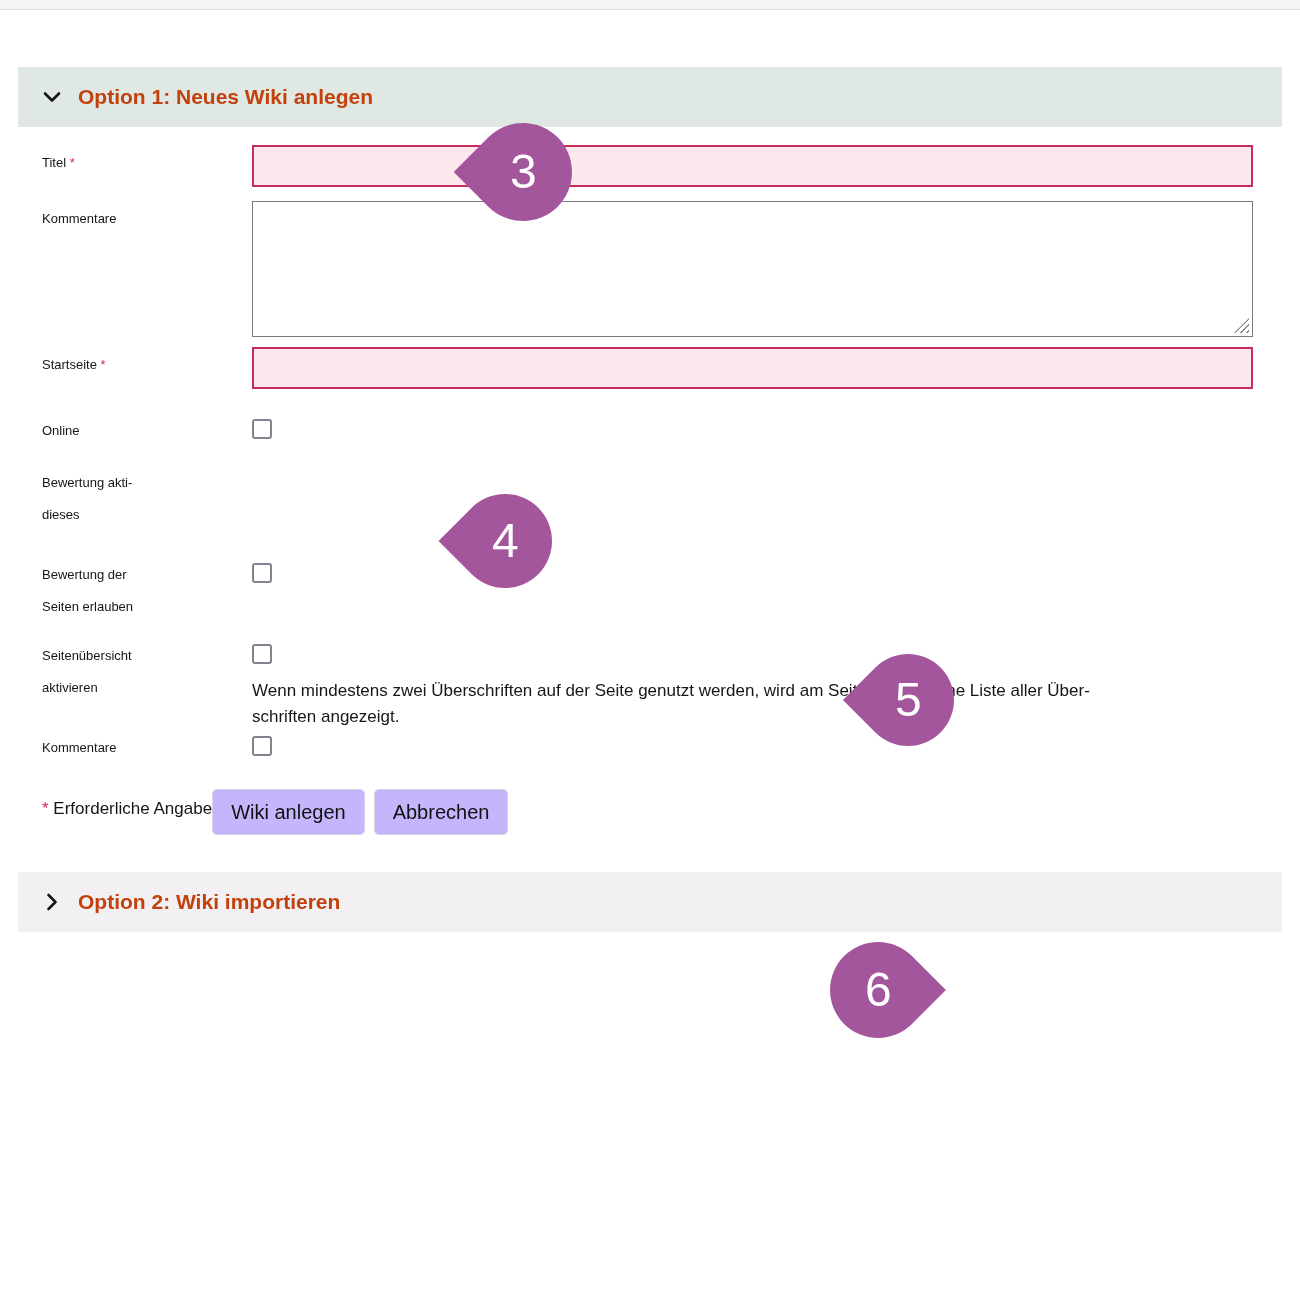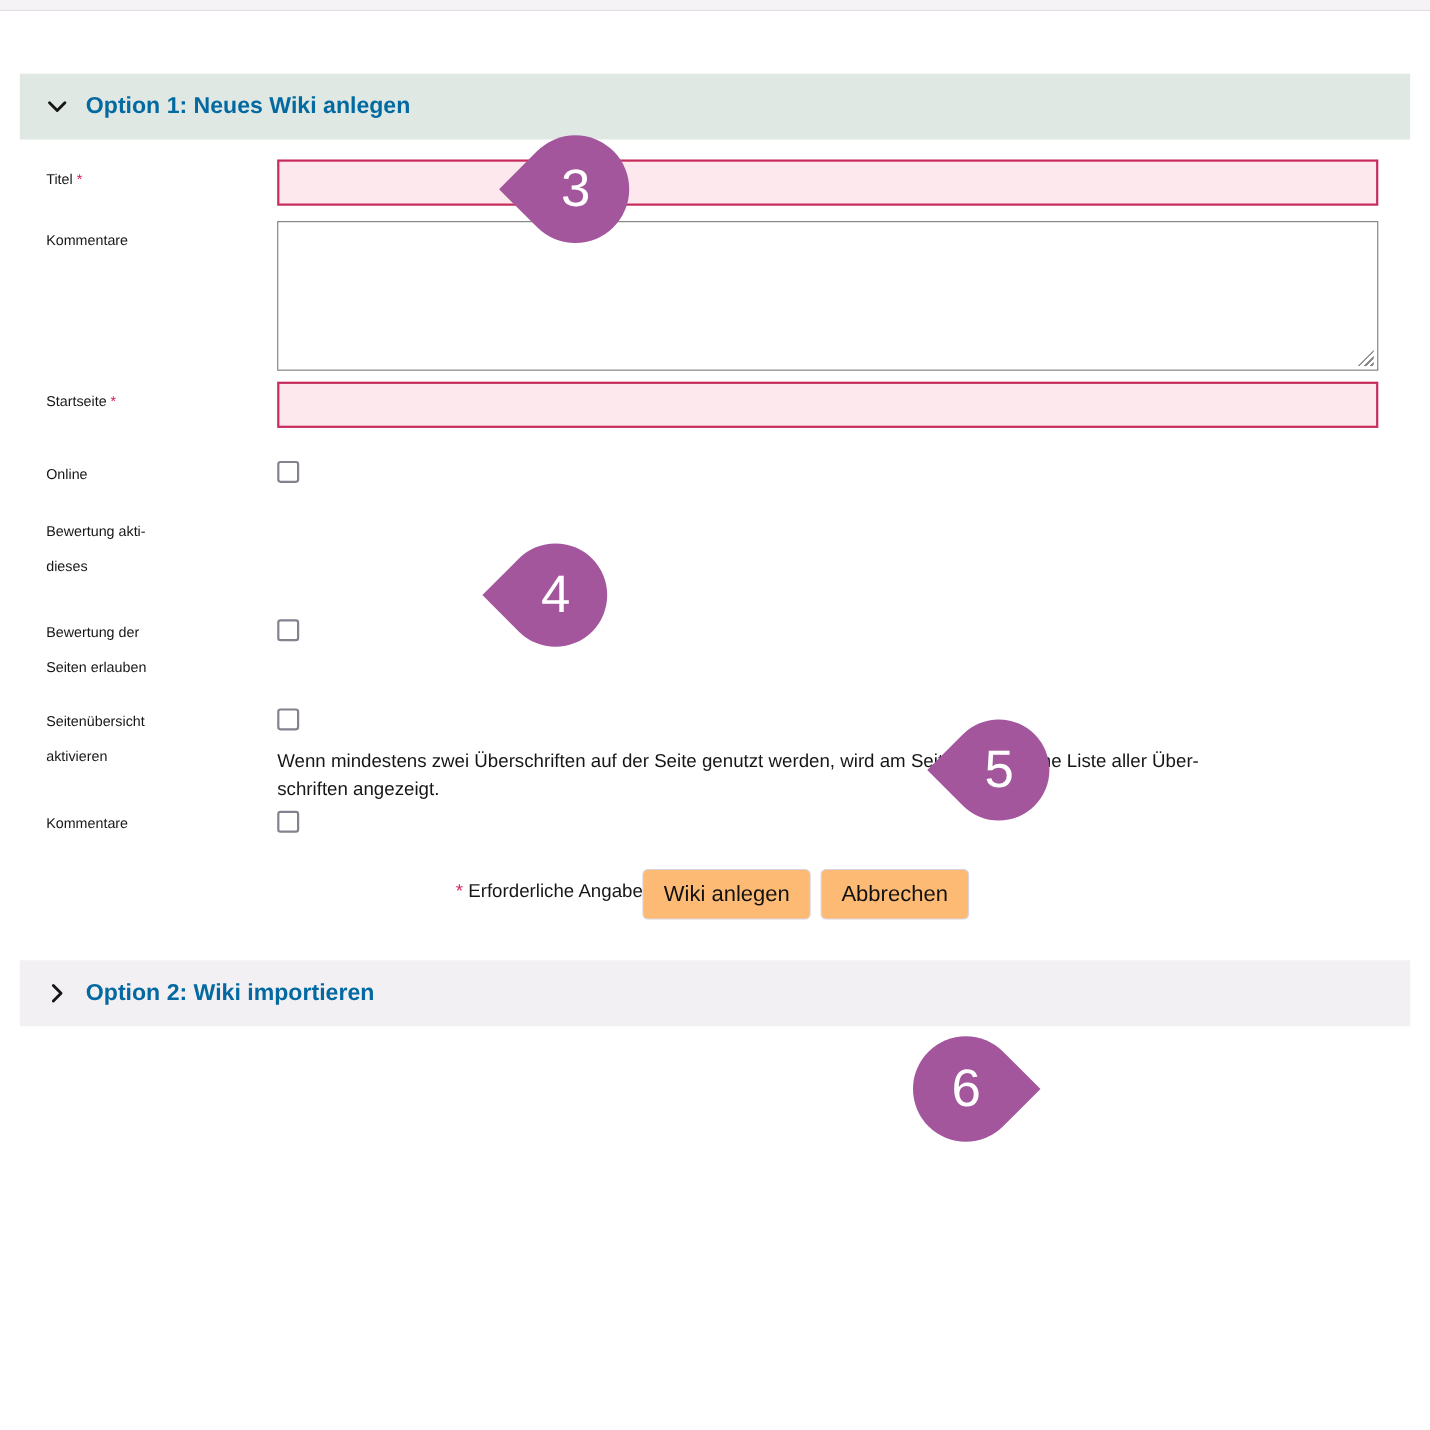--- a/index.html
+++ b/index.html
@@ -19,21 +19,21 @@
   .page { margin: 0 18px; }
   .accordion { margin-top: 57px; }
   .acc-header {
     height: 60px;
     display: flex; align-items: center;
     padding-left: 22px; gap: 14px;
     cursor: pointer;
   }
   .acc-header.open { background: #e0e8e3; }
   .acc-header.closed { background: #f2f0f2; }
-  .acc-title { font-size: 21px; font-weight: 700; color: #0369a1; }
+  .acc-title { font-size: 21px; font-weight: 700; color: #c2410c; }
   .chev { display: inline-flex; align-items: center; }
 
   .form { padding: 18px 29px 0 24px; background: #ffffff; }
   .row {
     display: grid;
     grid-template-columns: 210px 1fr;
     align-items: start;
   }
   .label {
     font-size: 13px; line-height: 32px;
@@ -87,27 +87,27 @@
   .m-b14 { margin-bottom: 14px; }
   .m-b11 { margin-bottom: 11px; }
   .m-b10 { margin-bottom: 10px; }
   .m-b24 { margin-bottom: 24px; }
   .m-b18 { margin-bottom: 18px; }
   .m-b26 { margin-bottom: 26px; }
   .m-b15 { margin-bottom: 15px; }
 
   .footer-row {
     margin-top: 25px;
-    display: flex; justify-content: center; align-items: flex-start;
+    display: flex; justify-content: flex-start; align-items: flex-start;
   }
   .footnote { font-size: 17px; margin-top: 10px; }
   .btn-group { display: flex; gap: 9px; }
   .btn {
     height: 46px;
-    background: #fdba74;
+    background: #c4b5fd;
     border: 1px solid #d9d2dd;
     border-radius: 5px;
     font-family: "Liberation Sans", sans-serif;
     font-size: 20px; color: #111111;
     padding: 0 18px;
     cursor: pointer;
   }
   .acc-header.second { margin-top: 37px; }
 
   

